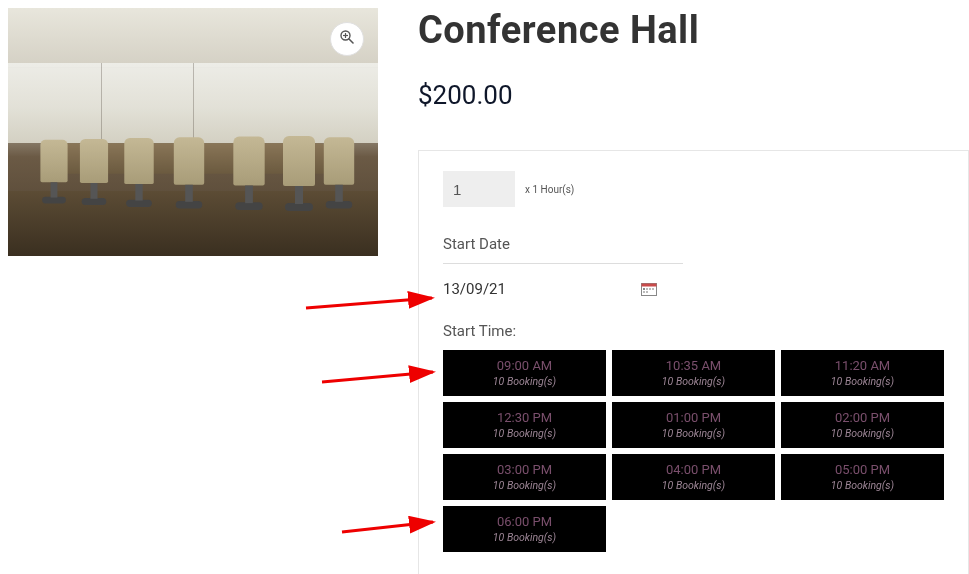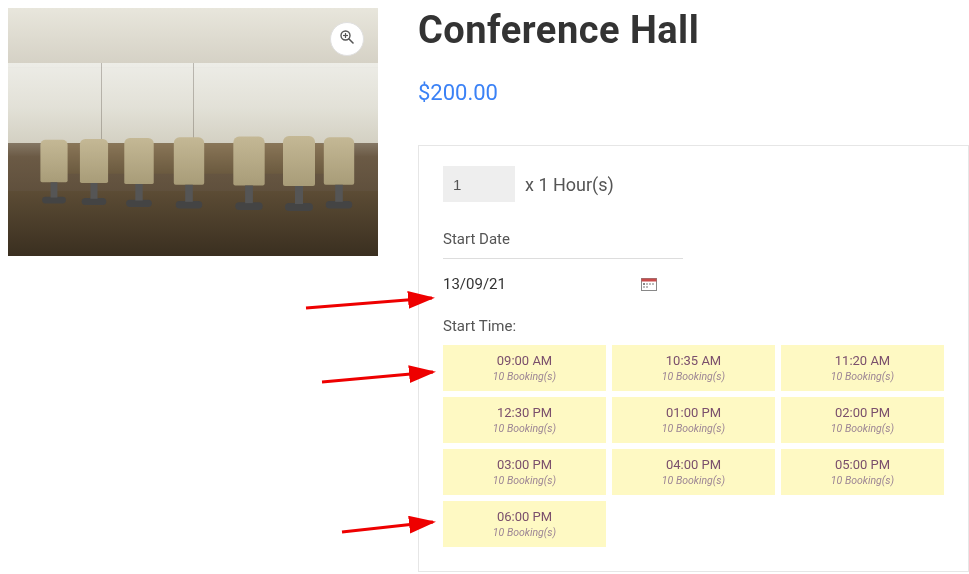--- a/index.html
+++ b/index.html
@@ -122,22 +122,22 @@
       min-width: 0;
     }
     .product-title {
       font-size: 38px;
       font-weight: 700;
       color: #333;
       margin-bottom: 28px;
       letter-spacing: 0.5px;
     }
     .product-price {
-      font-size: 22px;
-      color: #3b82f6;
+      font-size: 26px;
+      color: #0f172a;
       font-weight: 400;
       margin-bottom: 40px;
     }
     .booking-box {
       border: 1px solid #e6e6e6;
       padding: 20px 24px 24px;
     }
     .field-label {
       font-size: 15px;
       color: #555;
@@ -152,21 +152,21 @@
       width: 72px;
       height: 36px;
       border: none;
       background: #eee;
       padding: 0 10px;
       font-size: 15px;
       color: #555;
       margin-right: 10px;
     }
     .duration-suffix {
-      font-size: 18px;
+      font-size: 10px;
       color: #555;
     }
     .startdate-block {
       margin-bottom: 24px;
     }
     .startdate-hr {
       border: none;
       border-bottom: 1px solid #ddd;
       width: 240px;
       margin-bottom: 16px;
@@ -187,21 +187,21 @@
       position: relative;
     }
     .calendar-icon svg { display: block; }
     .timeslots-grid {
       display: grid;
       grid-template-columns: repeat(3, 1fr);
       gap: 6px;
       margin-top: 10px;
     }
     .timeslot {
-      background: #fef9c3;
+      background: #000000;
       text-align: center;
       padding: 8px 4px;
       cursor: pointer;
     }
     .timeslot-time {
       font-size: 13px;
       color: #7a4f6c;
       margin-bottom: 2px;
     }
     .timeslot-sub {

